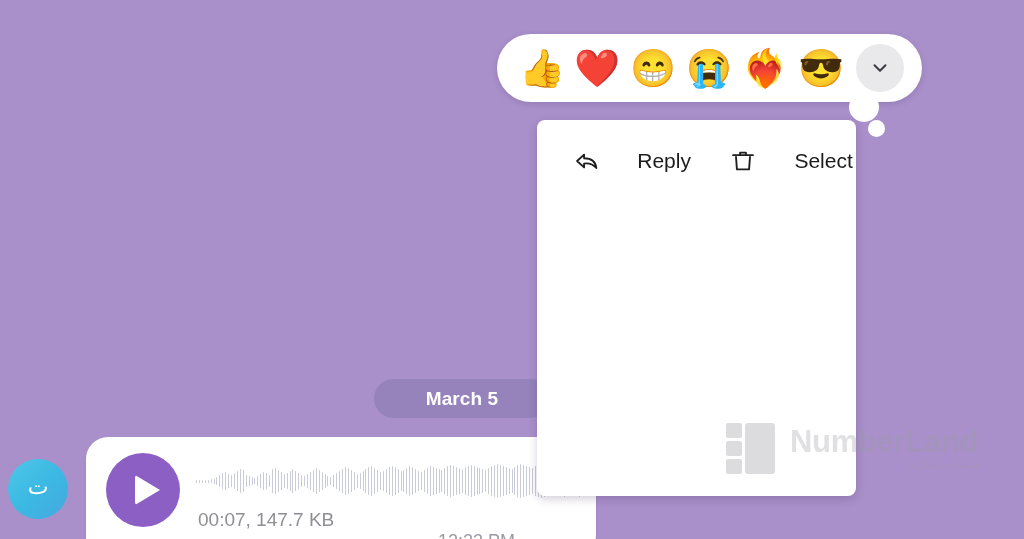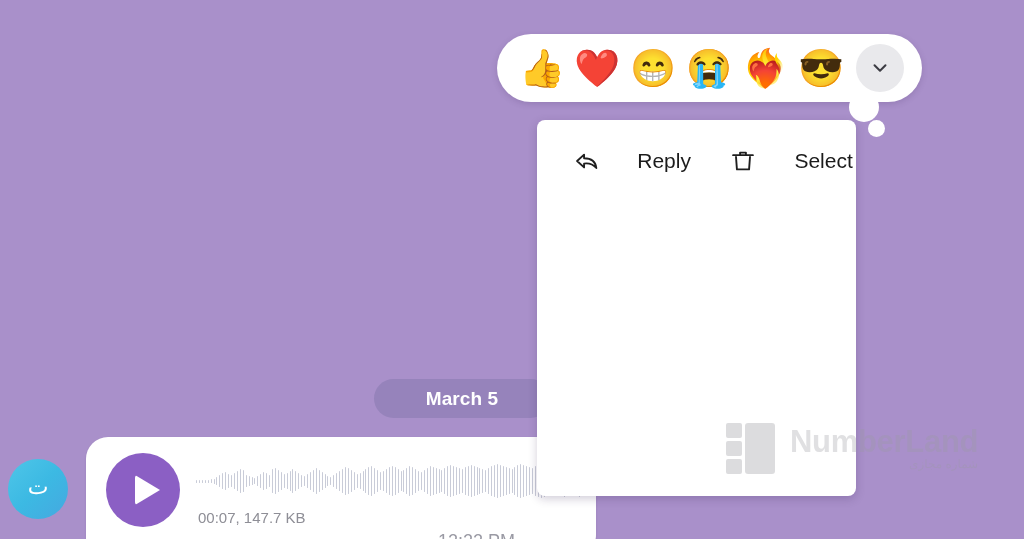--- a/index.html
+++ b/index.html
@@ -112,21 +112,21 @@
     display: block;
     width: 2px;
     background: #c9ccd8;
     border-radius: 1px;
   }
 
   #voice-meta {
     position: absolute;
     left: 112px;
     top: 72px;
-    font-size: 15px;
+    font-size: 19px;
     color: #8e8e96;
     white-space: nowrap;
   }
 
   #voice-time {
     position: absolute;
     left: 352px;
     top: 94px;
     font-size: 18px;
     color: #9a9aa4;

